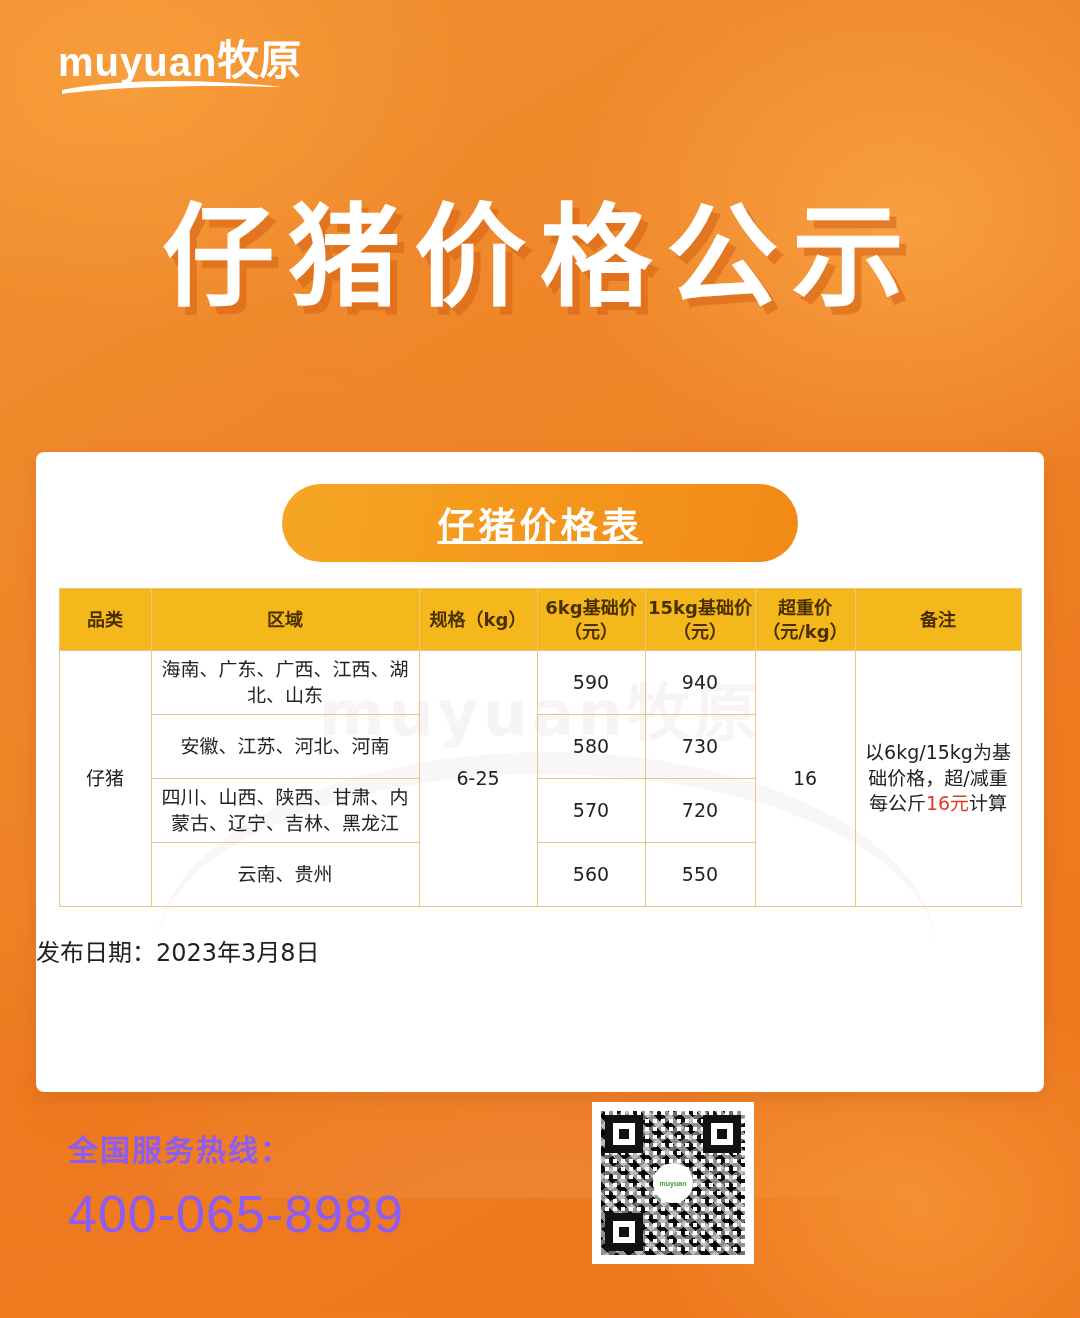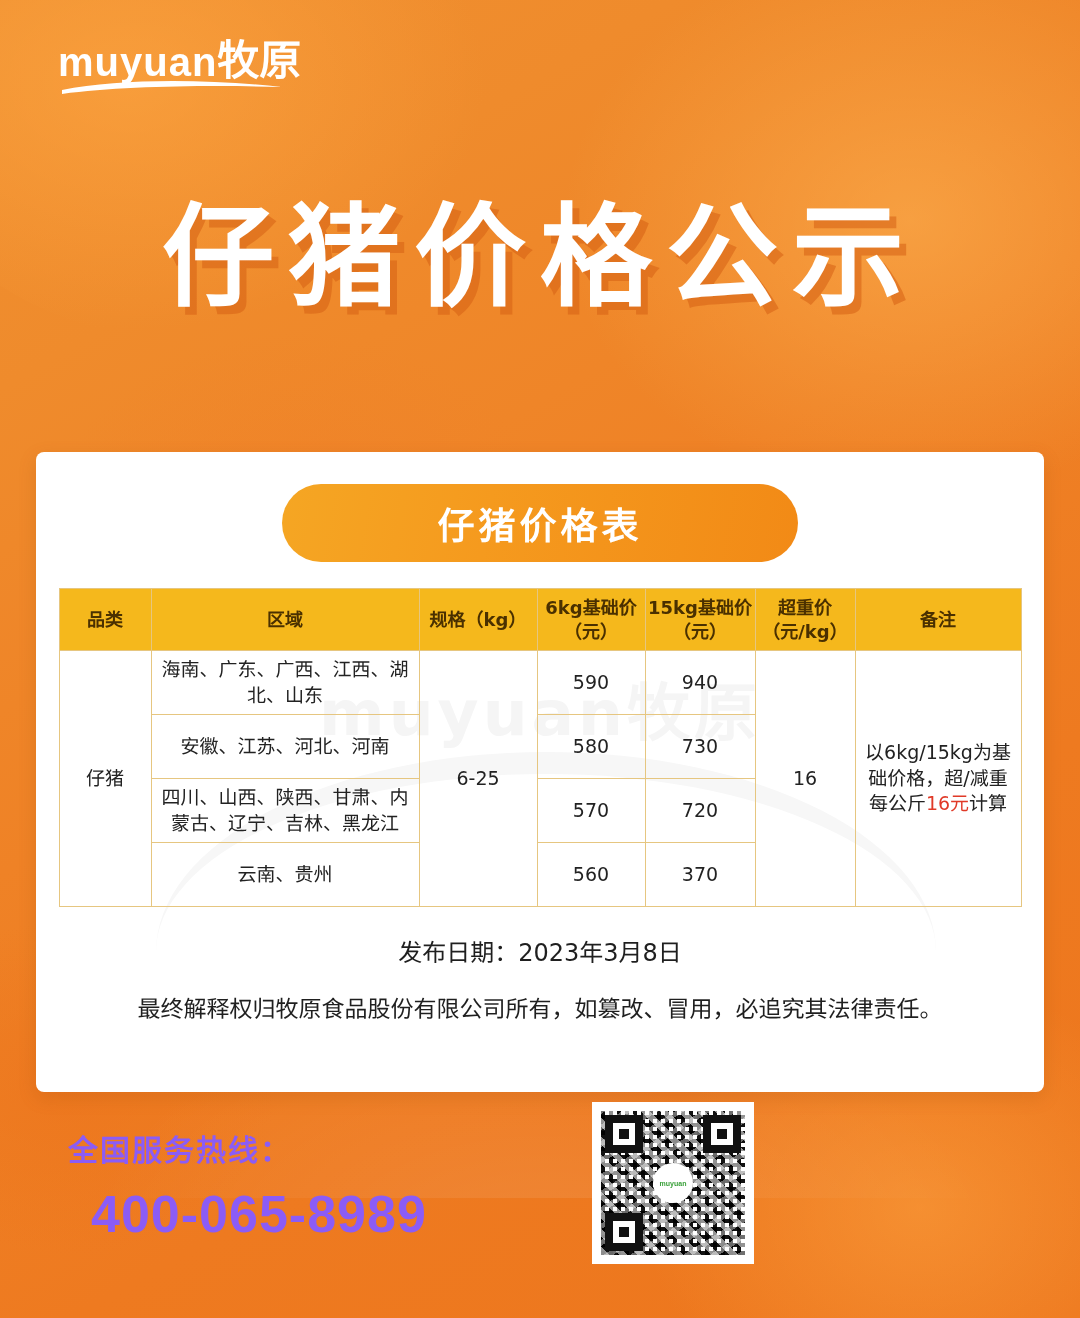--- a/index.html
+++ b/index.html
@@ -130,20 +130,21 @@
     border-radius: 39px;
     background: linear-gradient(100deg, #f5a623 0%, #f59a1e 40%, #f28a16 100%);
     color: #ffffff;
     font-size: 37px;
     font-weight: 700;
     letter-spacing: 4px;
     display: flex;
     align-items: center;
     justify-content: center;
     font-family: "DejaVu Sans", "Liberation Sans", sans-serif;
+    text-decoration: underline;
   }
 
   table.price {
     position: relative;
     margin: 26px auto 0;
     width: 962px;
     border-collapse: collapse;
     table-layout: fixed;
     font-family: "DejaVu Sans", "Liberation Sans", sans-serif;
   }
@@ -185,21 +186,20 @@
   .col-cat   { width: 92px; }
   .col-region{ width: 268px; }
   .col-spec  { width: 118px; }
   .col-6kg   { width: 108px; }
   .col-15kg  { width: 110px; }
   .col-over  { width: 100px; }
   .col-note  { width: 166px; }
 
   .pub-date {
     position: relative;
-    text-align: center;
     margin-top: 26px;
     font-size: 24px;
     color: #1f1f1f;
     font-family: "DejaVu Sans", "Liberation Sans", sans-serif;
   }
   .disclaimer {
     position: relative;
     text-align: center;
     margin-top: 22px;
     font-size: 23px;
@@ -220,23 +220,22 @@
   }
   .hotline-label {
     font-size: 30px;
     font-weight: 700;
     letter-spacing: 2px;
     font-family: "DejaVu Sans", "Liberation Sans", sans-serif;
   }
   .hotline-number {
     margin-top: 14px;
     font-size: 52px;
-    font-weight: 700;
+    font-weight: 400;
     letter-spacing: 1px;
-    margin-left: 23px;
   }
   .qr-box {
     position: absolute;
     left: 592px; top: 6px;
     width: 162px; height: 162px;
     background: #ffffff;
     padding: 9px;
   }
   .qr-canvas {
     position: relative;
@@ -362,27 +361,26 @@
         <td class="price-val">730</td>
       </tr>
       <tr>
         <td class="region">四川、山西、陕西、甘肃、内蒙古、辽宁、吉林、黑龙江</td>
         <td class="price-val">570</td>
         <td class="price-val">720</td>
       </tr>
       <tr>
         <td class="region">云南、贵州</td>
         <td class="price-val">560</td>
-        <td class="price-val">370</td>
+        <td class="price-val">550</td>
       </tr>
     </tbody>
   </table>
 
   <div class="pub-date">发布日期：2023年3月8日</div>
-  <div class="disclaimer">最终解释权归牧原食品股份有限公司所有，如篡改、冒用，必追究其法律责任。</div>
 </div>
 
 <div class="footer">
   <div class="hotline">
     <div class="hotline-label">全国服务热线：</div>
     <div class="hotline-number">400-065-8989</div>
   </div>
 
   <div class="qr-box">
     <div class="qr-canvas">

